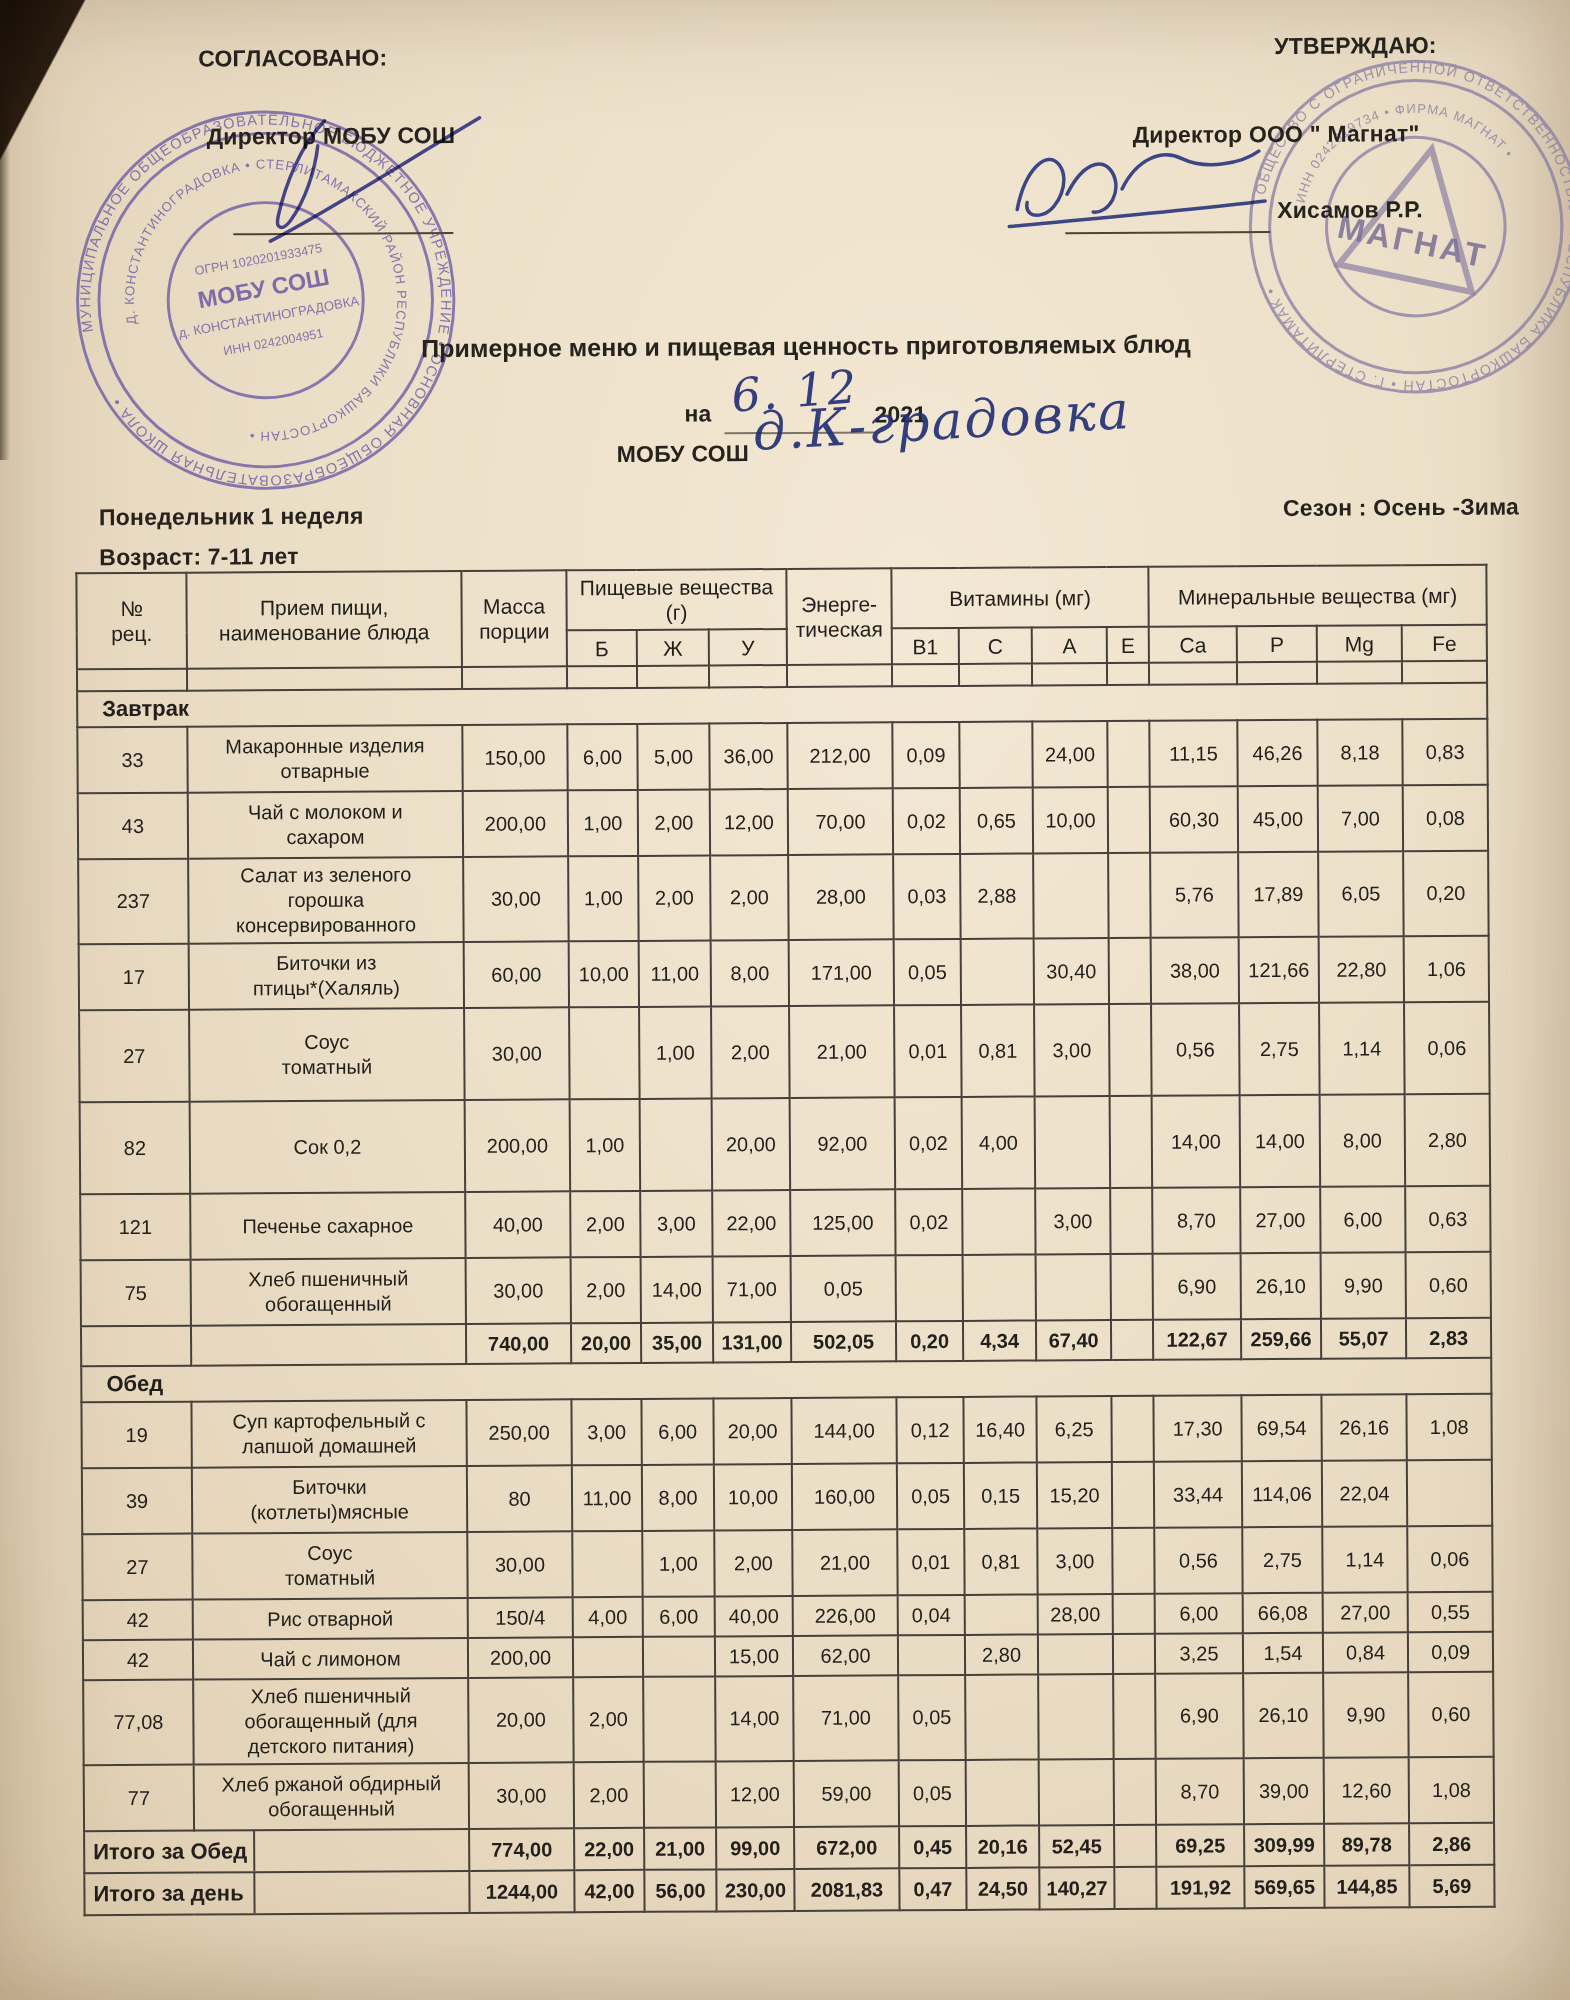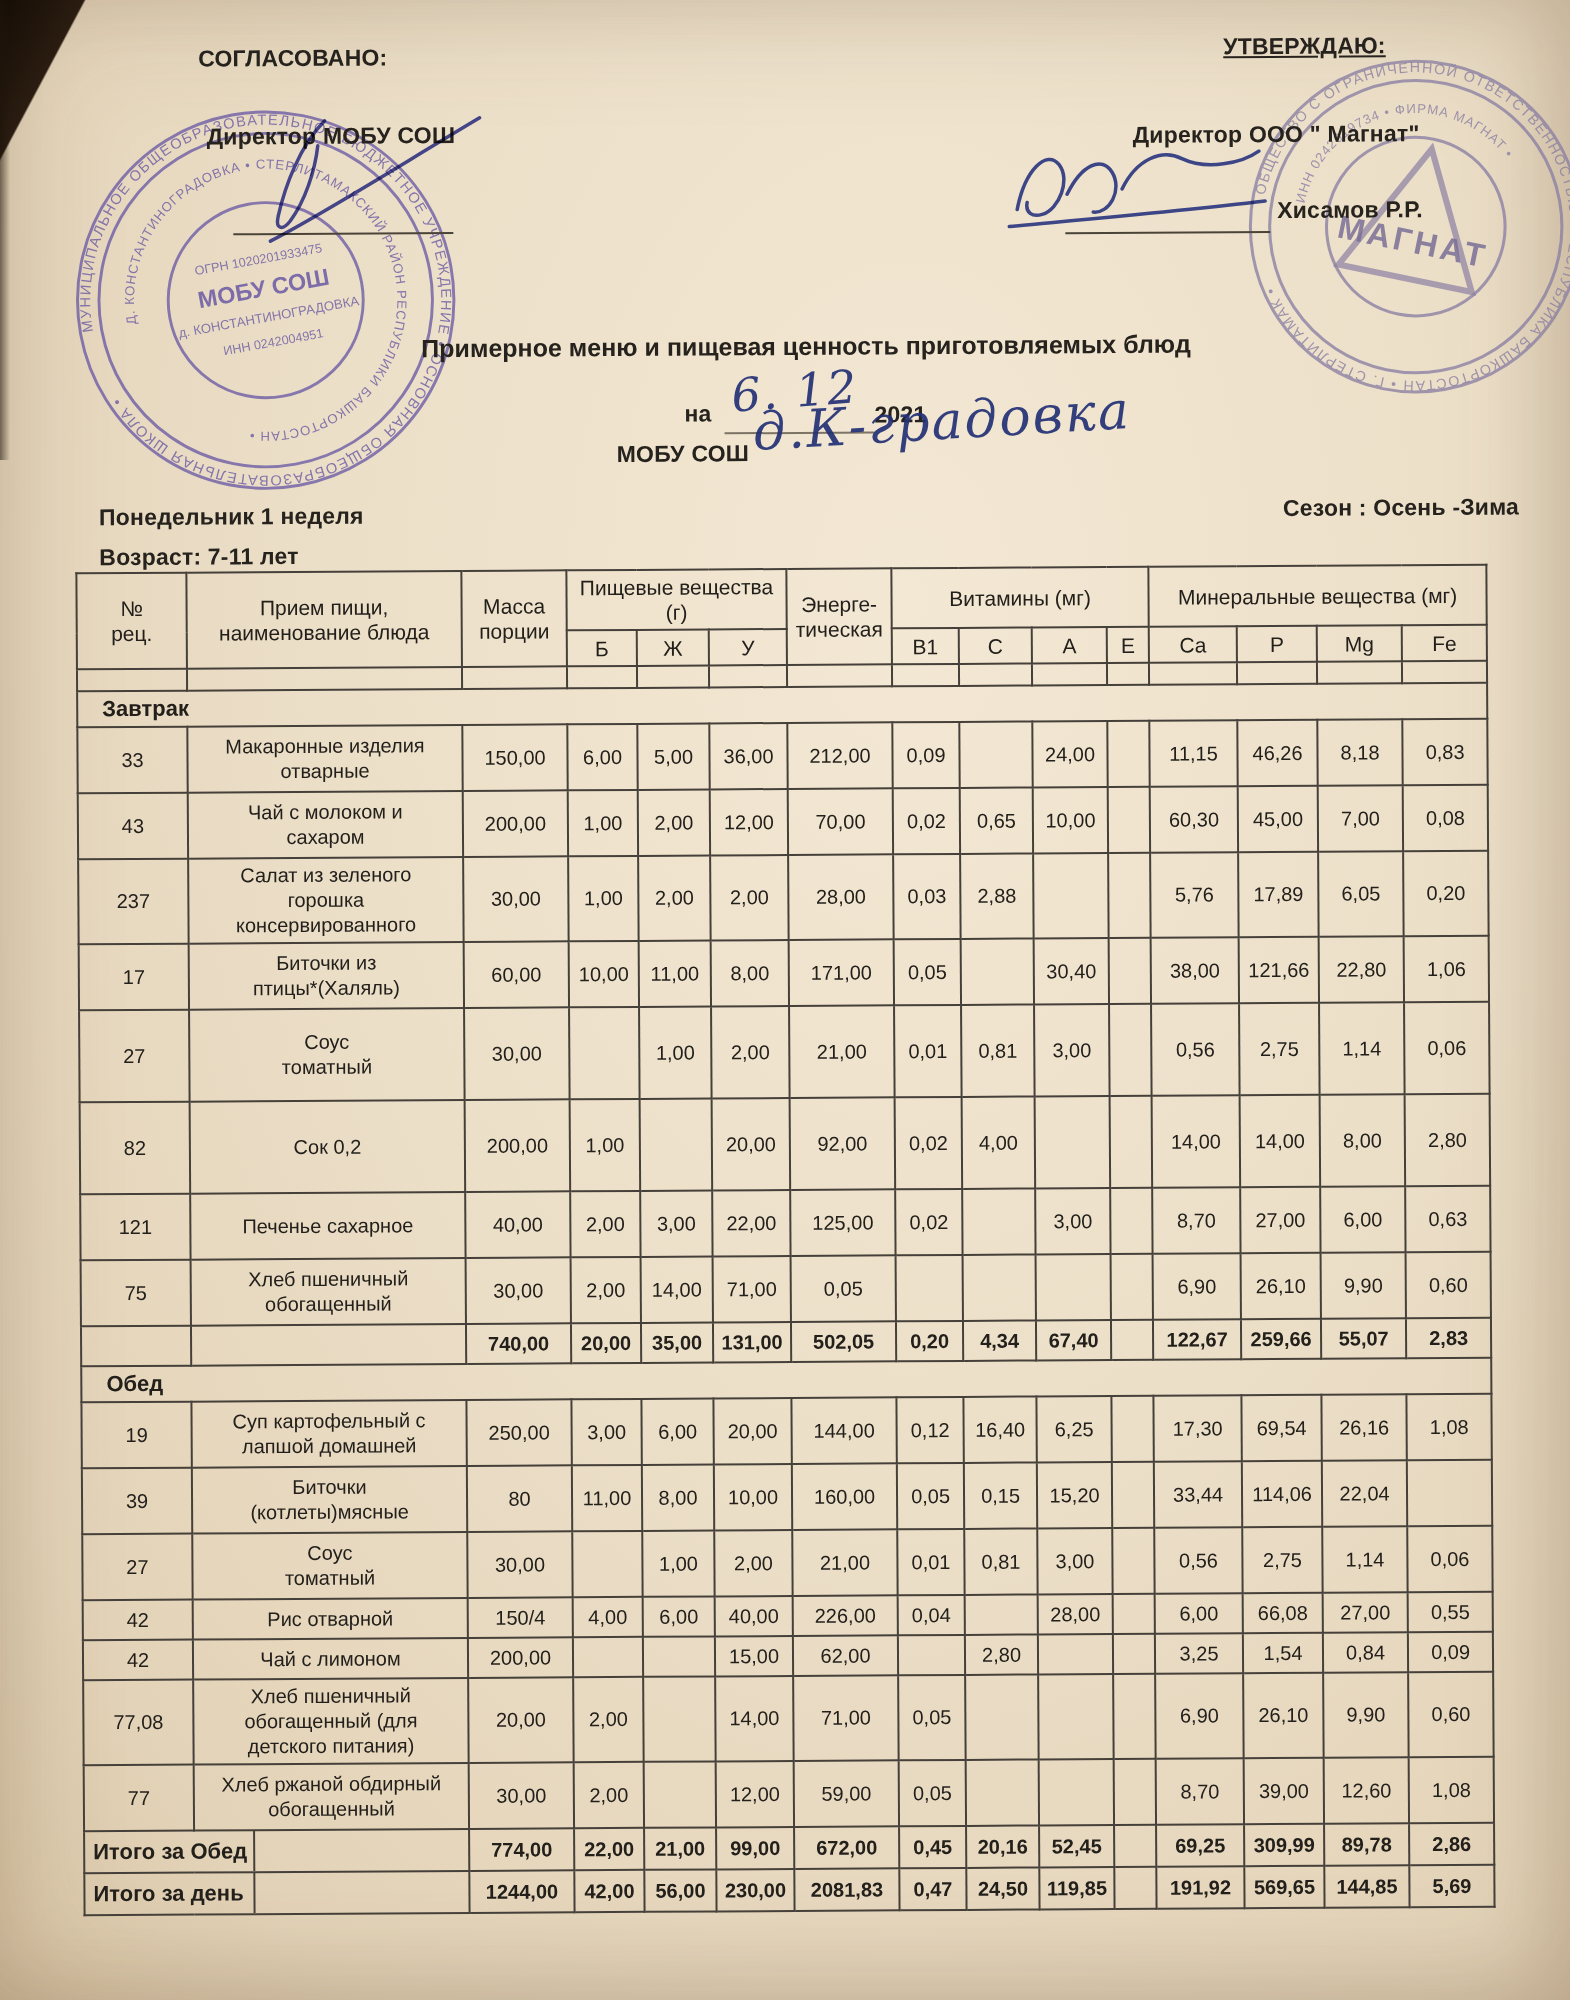--- a/index.html
+++ b/index.html
@@ -122,21 +122,21 @@
       </text>
       <path d="M170,92 L237,222 L103,222 Z" fill="none" stroke="#8a7fa3" stroke-width="6" opacity="0.7"></path>
       <text x="170" y="196" text-anchor="middle" fill="#7a6f96" font-size="32" font-weight="bold" letter-spacing="3" opacity="0.85">МАГНАТ</text>
     </svg>
 
     <div class="abs line" style="left:238px; top:230px; width:220px;"></div>
     <div class="abs line" style="left:1070px; top:234px; width:205px;"></div>
     <div class="abs line" style="left:728px; top:432px; width:150px; opacity:.7;"></div>
 
     <div class="abs b txt" style="left:204px; top:42px;">СОГЛАСОВАНО:</div>
-    <div class="abs b txt" style="left:1229px; top:36px;text-decoration:underline;">УТВЕРЖДАЮ:</div>
+    <div class="abs b txt" style="left:1280px; top:36px;">УТВЕРЖДАЮ:</div>
     <div class="abs b txt" style="left:212px; top:120px;">Директор МОБУ СОШ</div>
     <div class="abs b txt" style="left:1138px; top:124px;">Директор ООО " Магнат"</div>
     <div class="abs b txt" style="left:1282px; top:200px;">Хисамов Р.Р.</div>
 
     <div class="abs b" style="left:50px; top:332px; width:1520px; text-align:center; font-size:25px;">Примерное меню и пищевая ценность приготовляемых блюд</div>
 
     <div class="abs b txt" style="left:688px; top:400px;">на</div>
     <div class="abs hand" style="left:735px; top:364px; font-size:46px; transform:rotate(-4deg);">6. 12</div>
     <div class="abs b txt" style="left:878px; top:402px;">2021</div>
 
@@ -524,21 +524,21 @@
           </tr>
           <tr class="total-row">
             <td class="total-label" colspan="2">Итого за день</td>
             <td class="cell">1244,00</td>
             <td class="cell">42,00</td>
             <td class="cell">56,00</td>
             <td class="cell">230,00</td>
             <td class="cell">2081,83</td>
             <td class="cell">0,47</td>
             <td class="cell">24,50</td>
-            <td class="cell">119,85</td>
+            <td class="cell">140,27</td>
             <td class="cell"></td>
             <td class="cell">191,92</td>
             <td class="cell">569,65</td>
             <td class="cell">144,85</td>
             <td class="cell">5,69</td>
           </tr>
         </tbody>
     </table>
   </div>
 

